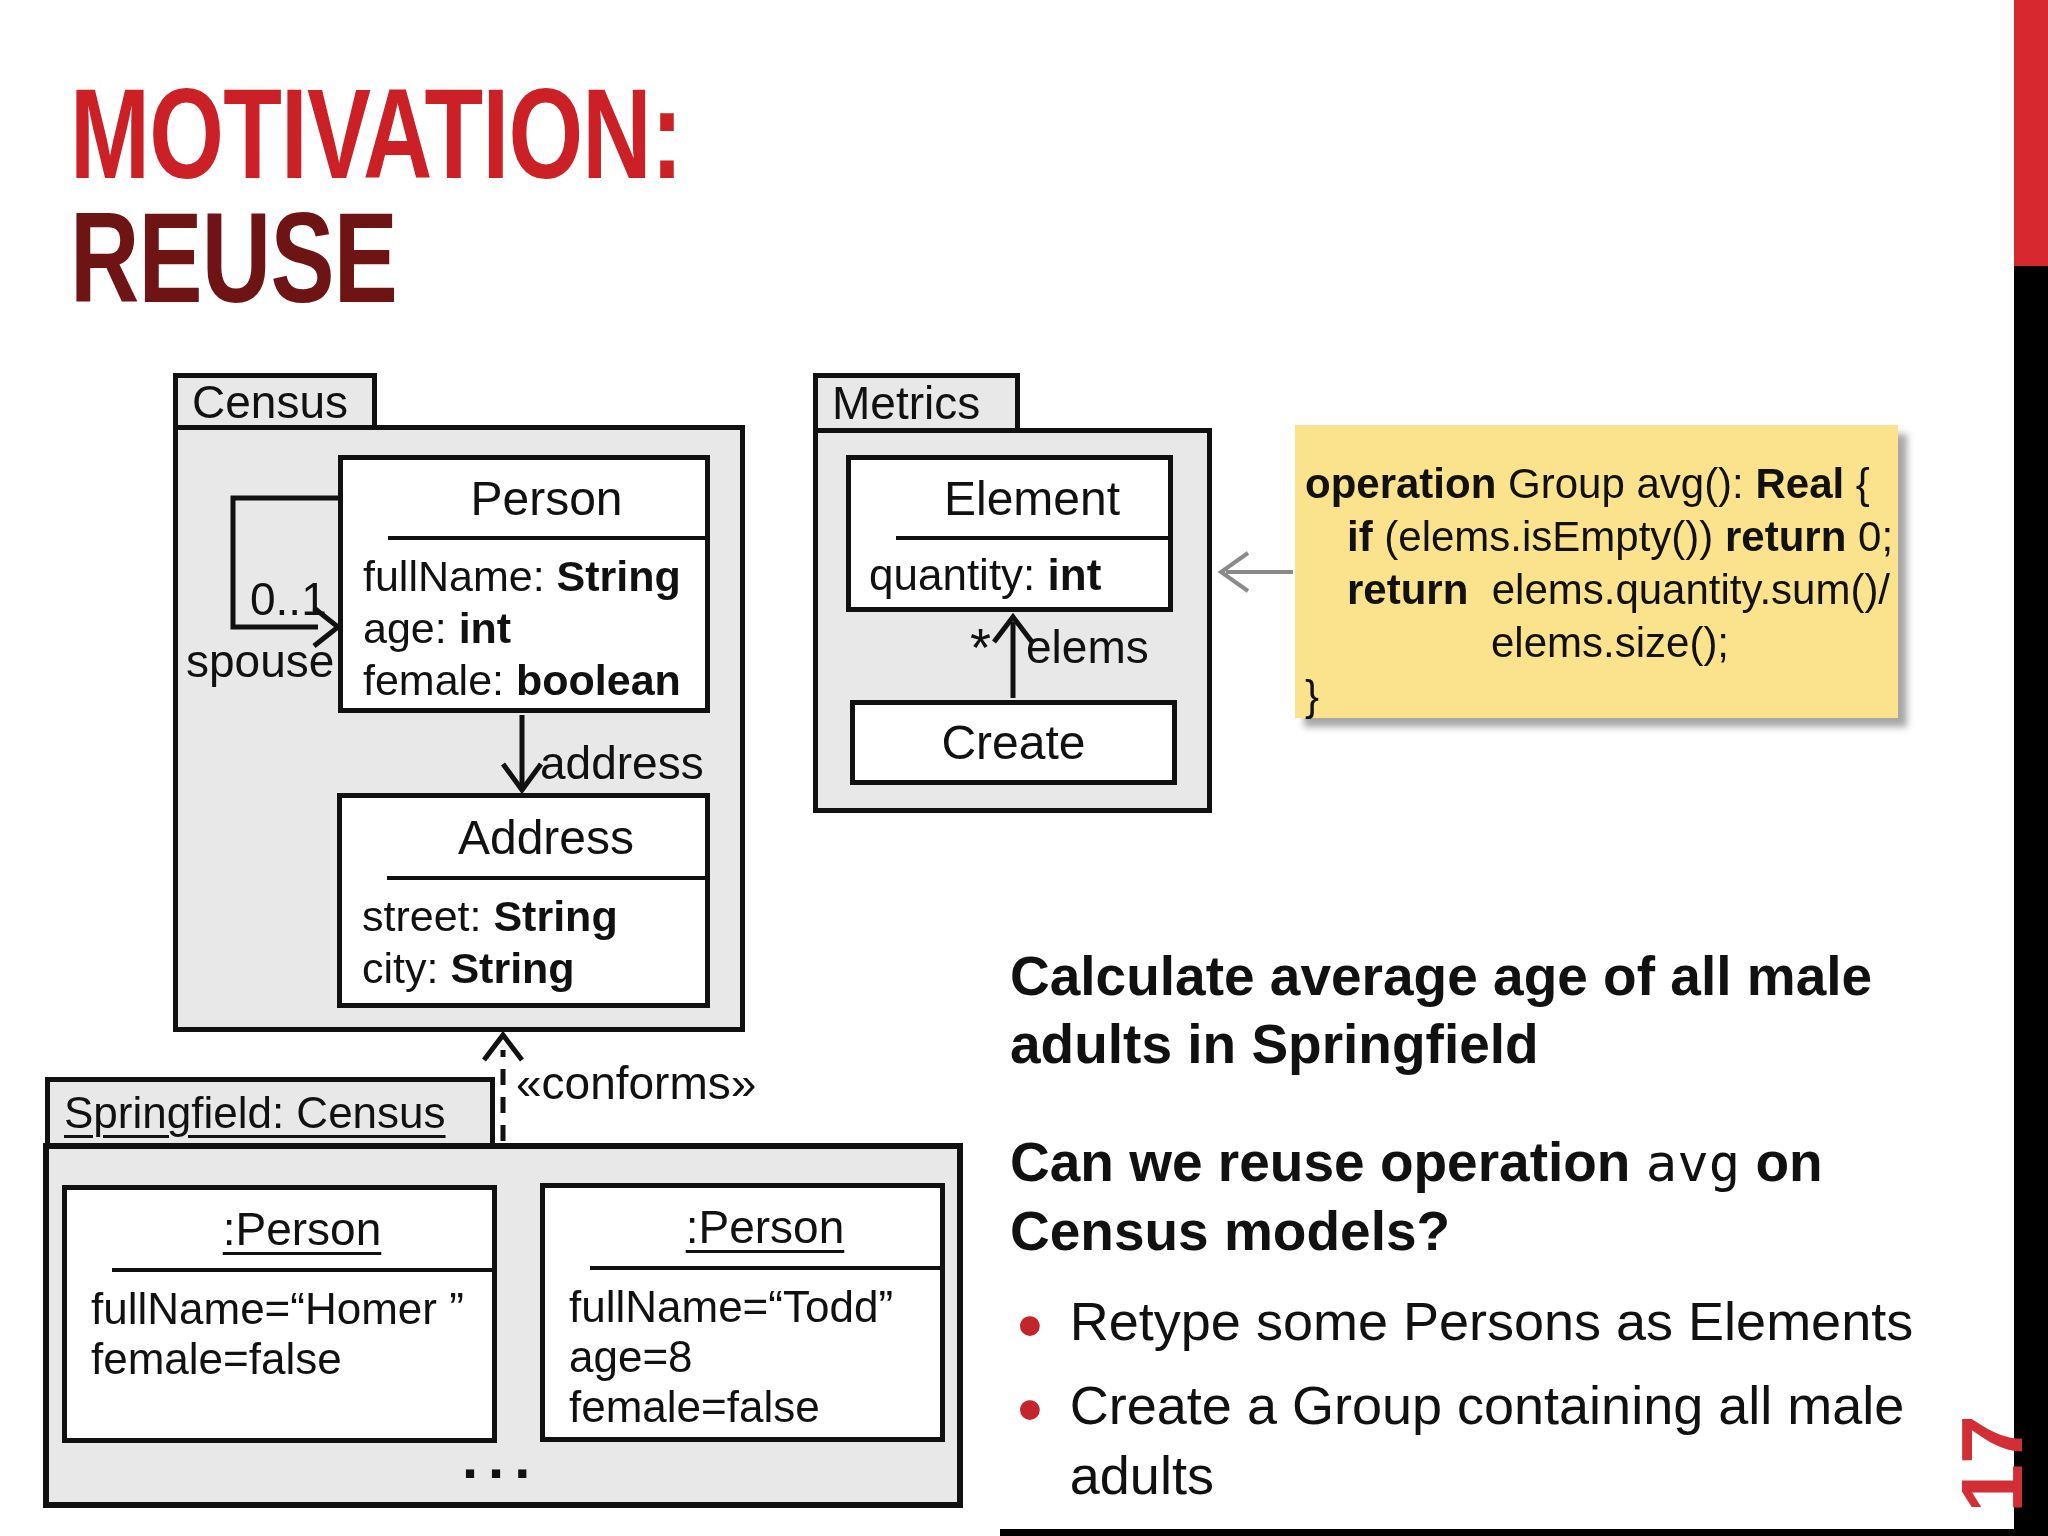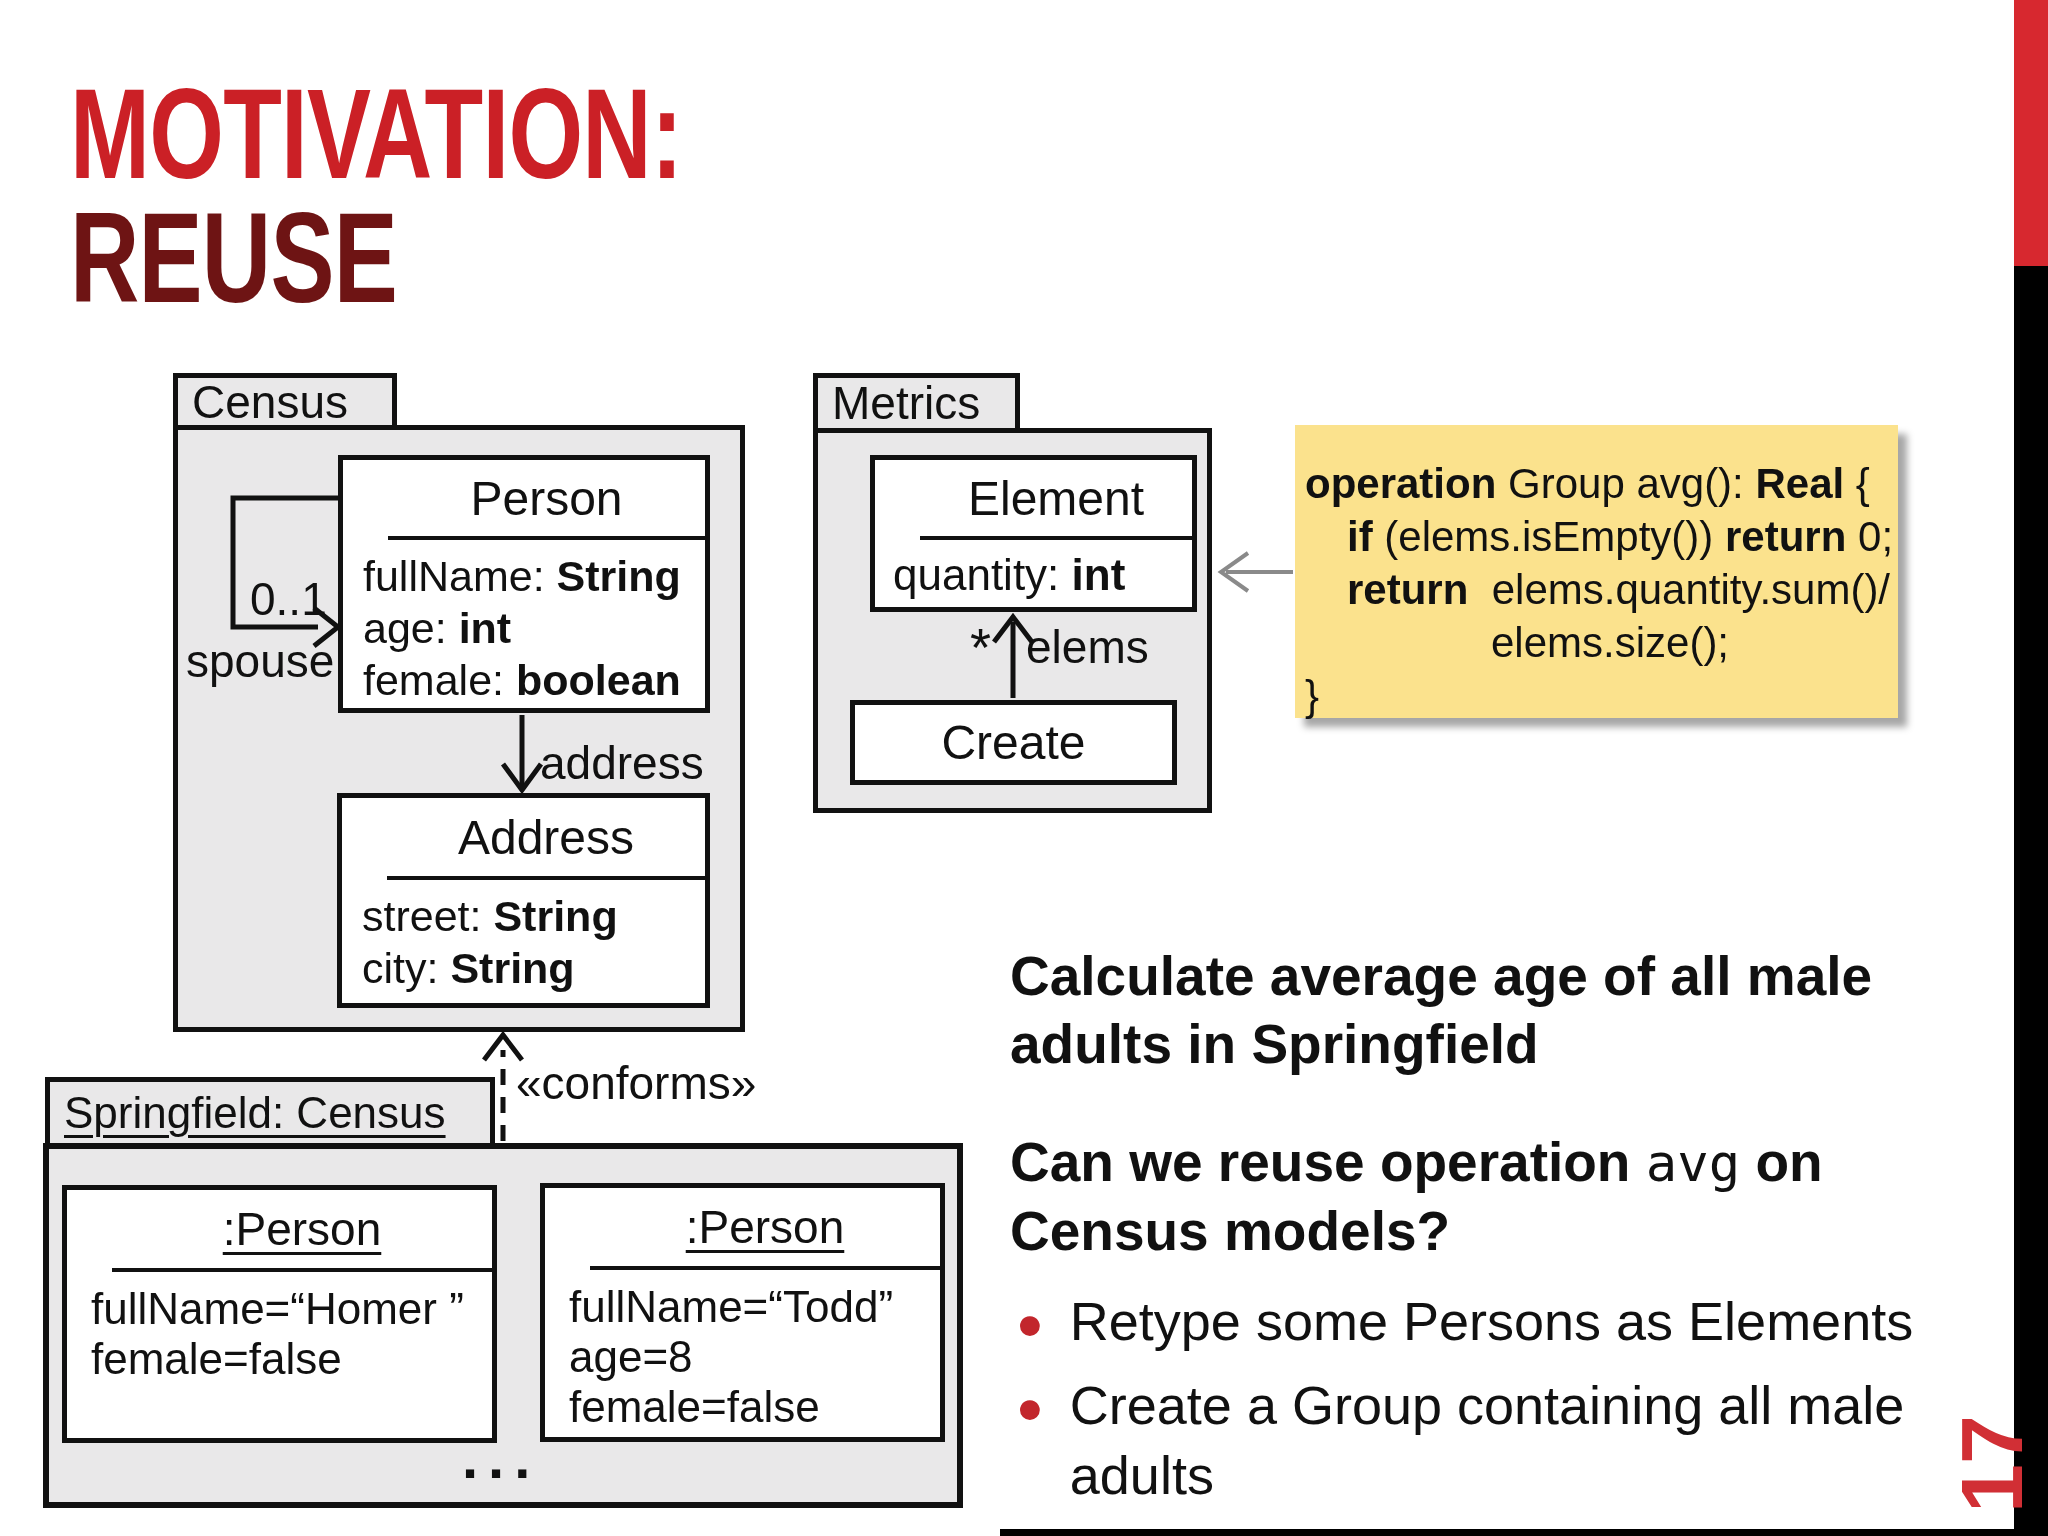--- a/index.html
+++ b/index.html
@@ -68,21 +68,21 @@
 
   <div class="title">
     <div class="l1">MOTIVATION:</div>
     <div class="l2">REUSE</div>
   </div>
 
   <div class="bar red"></div>
   <div class="bar black"></div>
   <div class="bottom-strip"></div>
 
-  <div class="pkg-tab" style="left:173px;top:373px;width:224px;height:52px;">
+  <div class="pkg-tab" style="left:173px;top:373px;width:204px;height:52px;">
     <span>Census</span>
   </div>
   <div class="pkg-body" style="left:173px;top:425px;width:572px;height:607px;"></div>
 
   <div class="cls" style="left:338px;top:455px;width:372px;height:258px;z-index:6;">
     <div class="cls-title" style="height:80px;">Person</div>
     <div class="cls-attrs">
       <div class="attr-row"><span>fullName: </span><span class="attr-type">String</span></div>
       <div class="attr-row"><span>age: </span><span class="attr-type">int</span></div>
       <div class="attr-row"><span>female: </span><span class="attr-type">boolean</span></div>
@@ -95,21 +95,21 @@
       <div class="attr-row"><span>street: </span><span class="attr-type">String</span></div>
       <div class="attr-row"><span>city: </span><span class="attr-type">String</span></div>
     </div>
   </div>
 
   <div class="pkg-tab" style="left:813px;top:373px;width:207px;height:55px;">
     <span>Metrics</span>
   </div>
   <div class="pkg-body" style="left:813px;top:428px;width:399px;height:385px;"></div>
 
-  <div class="cls" style="left:870px;top:455px;width:327px;height:157px;z-index:6;">
+  <div class="cls" style="left:846px;top:455px;width:327px;height:157px;z-index:6;">
     <div class="cls-title" style="height:80px;">Element</div>
     <div style="font-size:44px;padding:10px 0 0 18px;">
       <span>quantity: </span><span class="attr-type">int</span>
     </div>
   </div>
 
   <div class="cls" style="left:850px;top:700px;width:327px;height:85px;z-index:6;">
     <div class="center-title">Create</div>
   </div>
 

